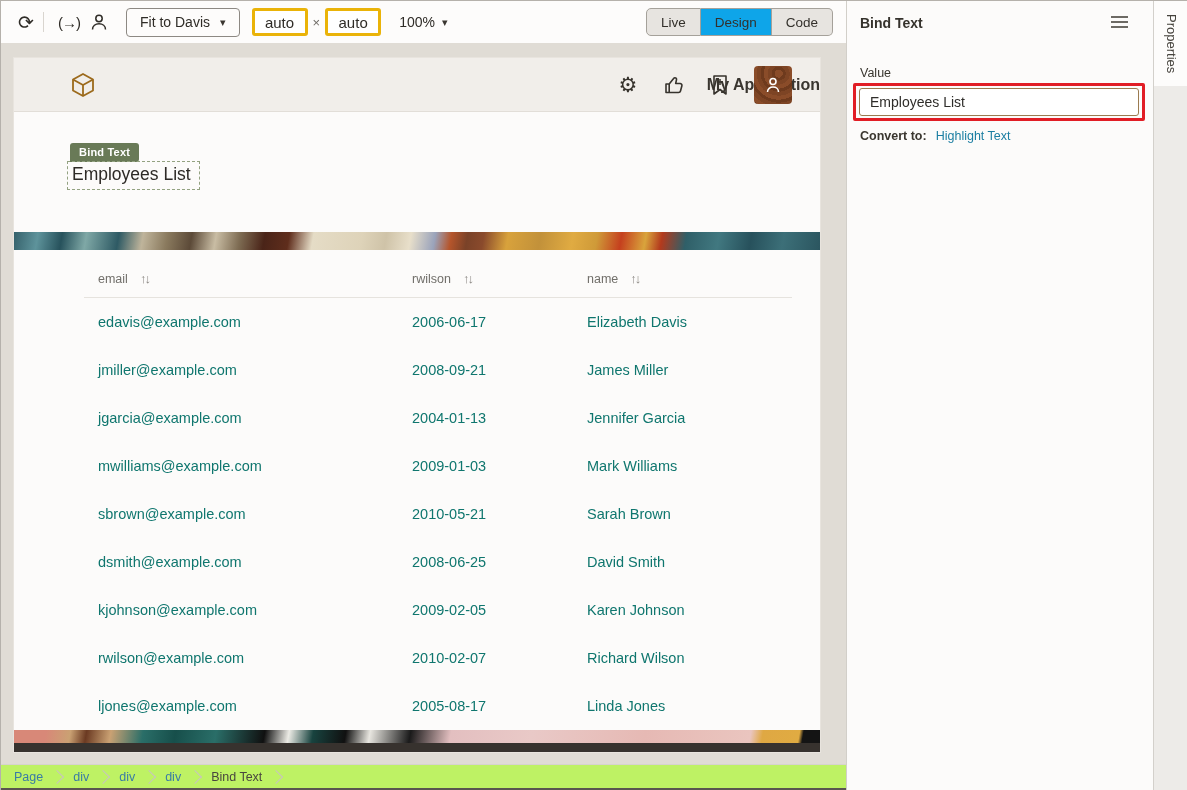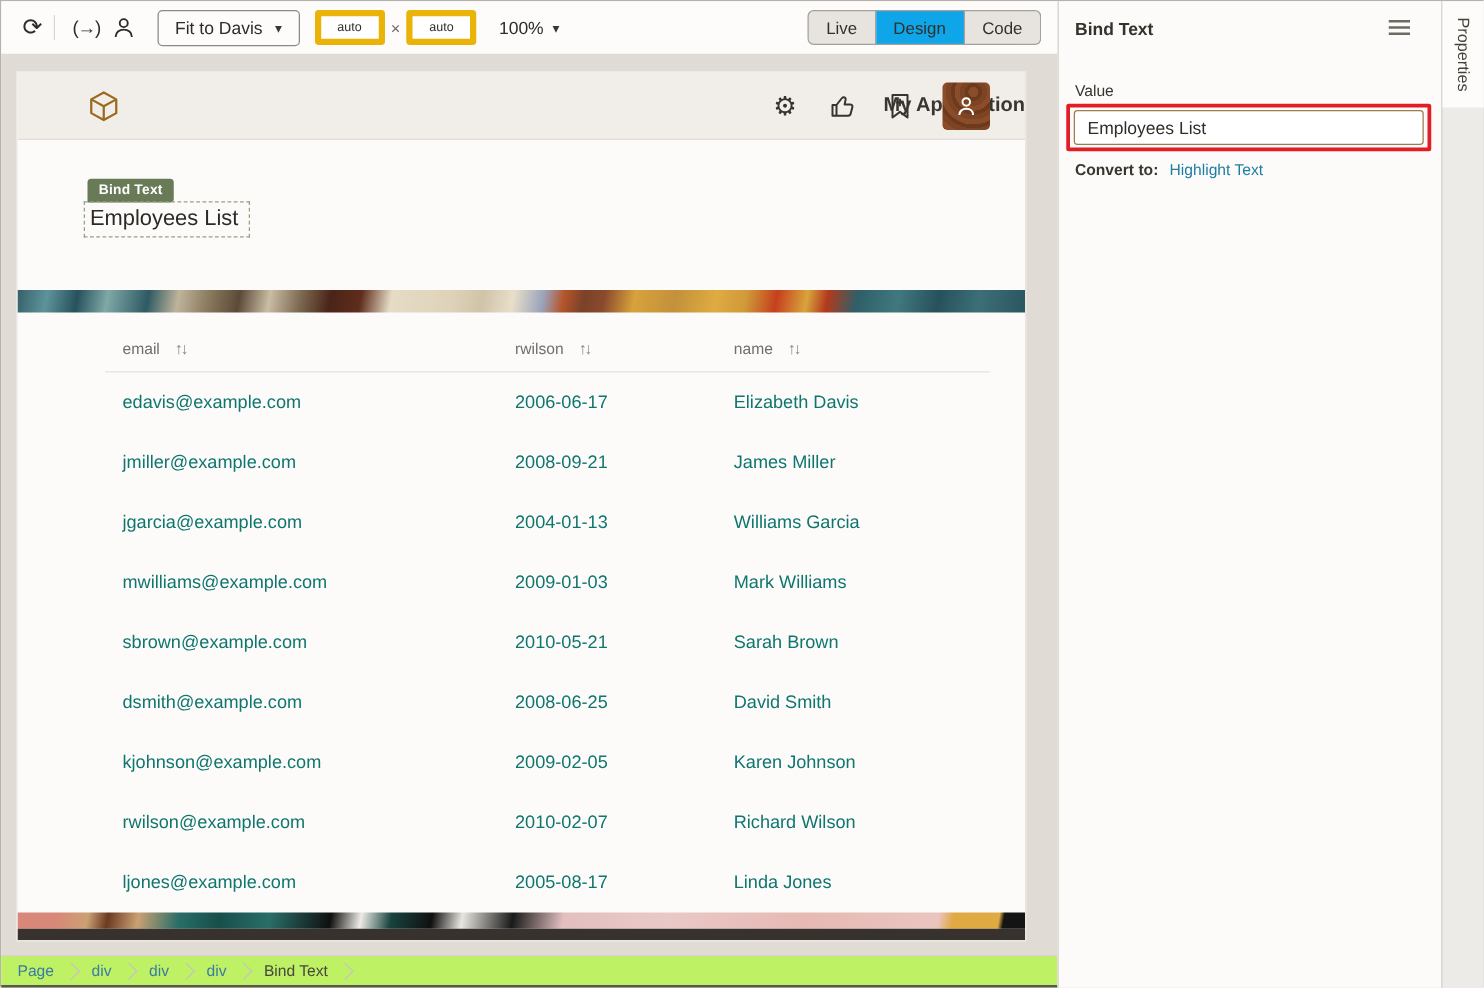--- a/index.html
+++ b/index.html
@@ -11,22 +11,22 @@
   .toolbar { position:absolute; left:0; top:0; width:845px; height:42px; background:#fdfcfb;
              display:flex; align-items:center; padding-left:12px; }
   .tb-icon { width:26px; height:26px; display:flex; align-items:center; justify-content:center;
              color:#2f2c27; font-size:19px; cursor:pointer; }
   .tb-divider { width:1px; height:20px; background:#d9d5cf; margin:0 8px 0 4px; }
   .tb-paren { font-size:15px; color:#2f2c27; letter-spacing:-1px; padding:0 6px; }
   .fit-btn { margin-left:14px; height:29px; border:1px solid #8d8983; border-radius:4px;
              display:flex; align-items:center; gap:10px; padding:0 13px; font-size:14px;
              color:#2f2c27; background:#fdfcfb; cursor:pointer; }
   .caret { font-size:11px; color:#3a3630; }
-  .size-input { width:56px; height:28px; border:5px solid #eab308; border-radius:3px;
-                text-align:center; font-size:10px; color:#2f2c27; background:#fff;
+  .size-input { width:56px; height:28px; border:3px solid #eab308; border-radius:3px;
+                text-align:center; font-size:15px; color:#2f2c27; background:#fff;
                 font-family:"Liberation Sans", sans-serif; }
   .size-input:first-of-type { margin-left:12px; }
   .times { color:#6e6a64; font-size:13px; margin:0 5px; }
   .zoom-dd { margin-left:18px; display:flex; align-items:center; gap:7px; font-size:14px;
              color:#2f2c27; cursor:pointer; }
   .modes { position:absolute; right:13px; top:7px; display:flex; }
   .mode-btn { height:28px; padding:0 14px; font-size:13.5px; color:#33302b;
               background:#e7e4e0; border:1px solid #a5a19a; border-left-width:0;
               display:flex; align-items:center; cursor:pointer; font-family:"Liberation Sans", sans-serif; }
   .mode-btn:first-child { border-radius:5px 0 0 5px; border-left-width:1px; }
@@ -210,21 +210,21 @@
               <div>Elizabeth Davis</div>
             </div>
             <div class="t-row">
               <div>jmiller@example.com</div>
               <div>2008-09-21</div>
               <div>James Miller</div>
             </div>
             <div class="t-row">
               <div>jgarcia@example.com</div>
               <div>2004-01-13</div>
-              <div>Williams Garcia</div>
+              <div>Jennifer Garcia</div>
             </div>
             <div class="t-row">
               <div>mwilliams@example.com</div>
               <div>2009-01-03</div>
               <div>Mark Williams</div>
             </div>
             <div class="t-row">
               <div>sbrown@example.com</div>
               <div>2010-05-21</div>
               <div>Sarah Brown</div>

